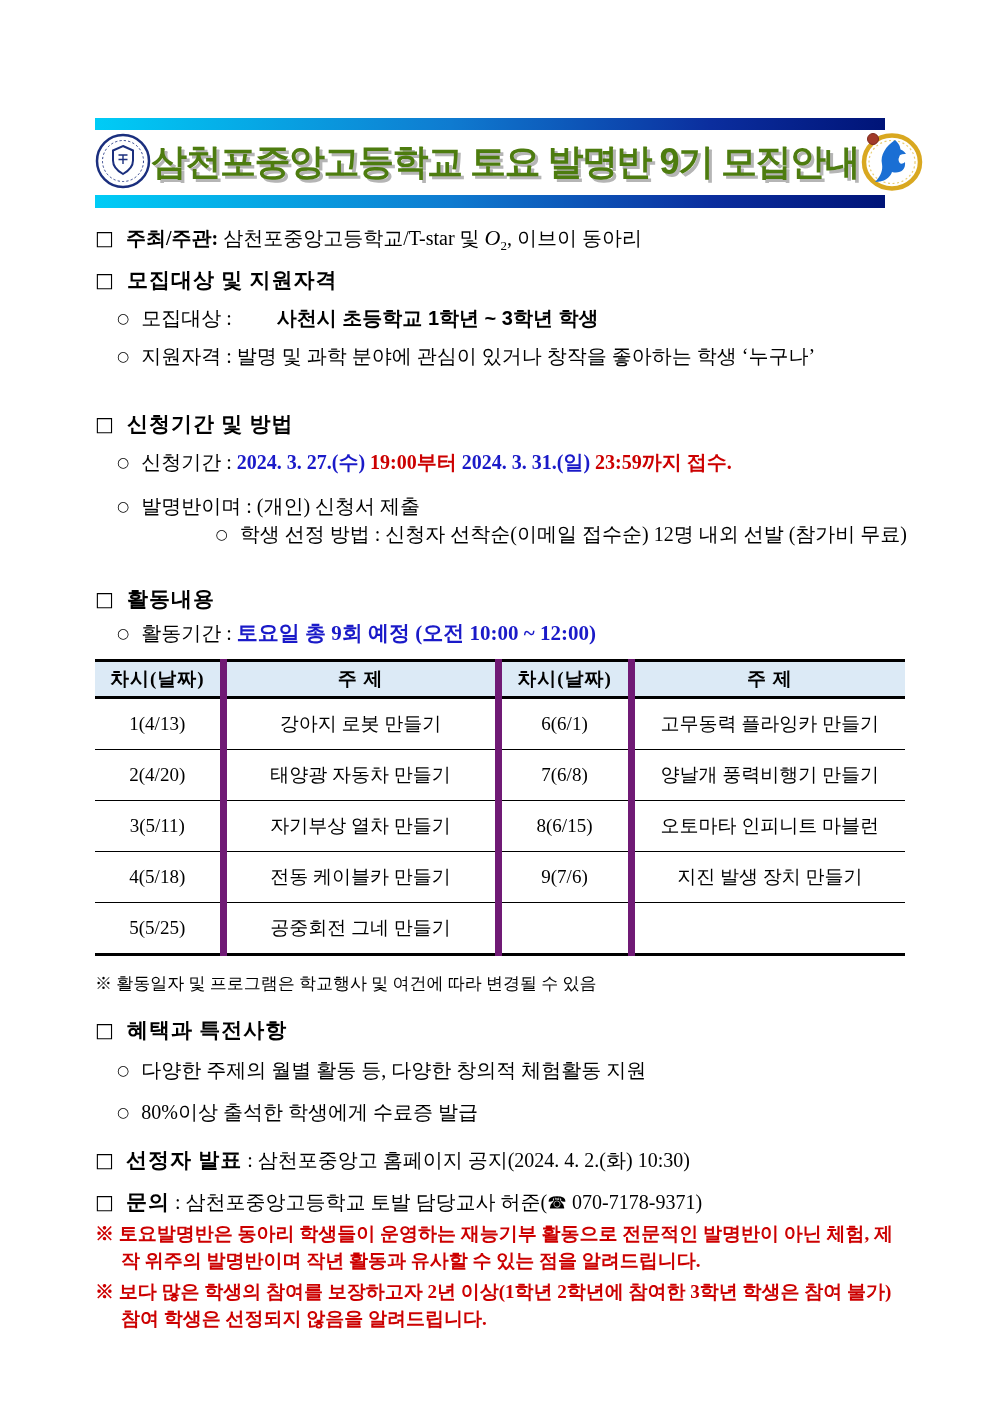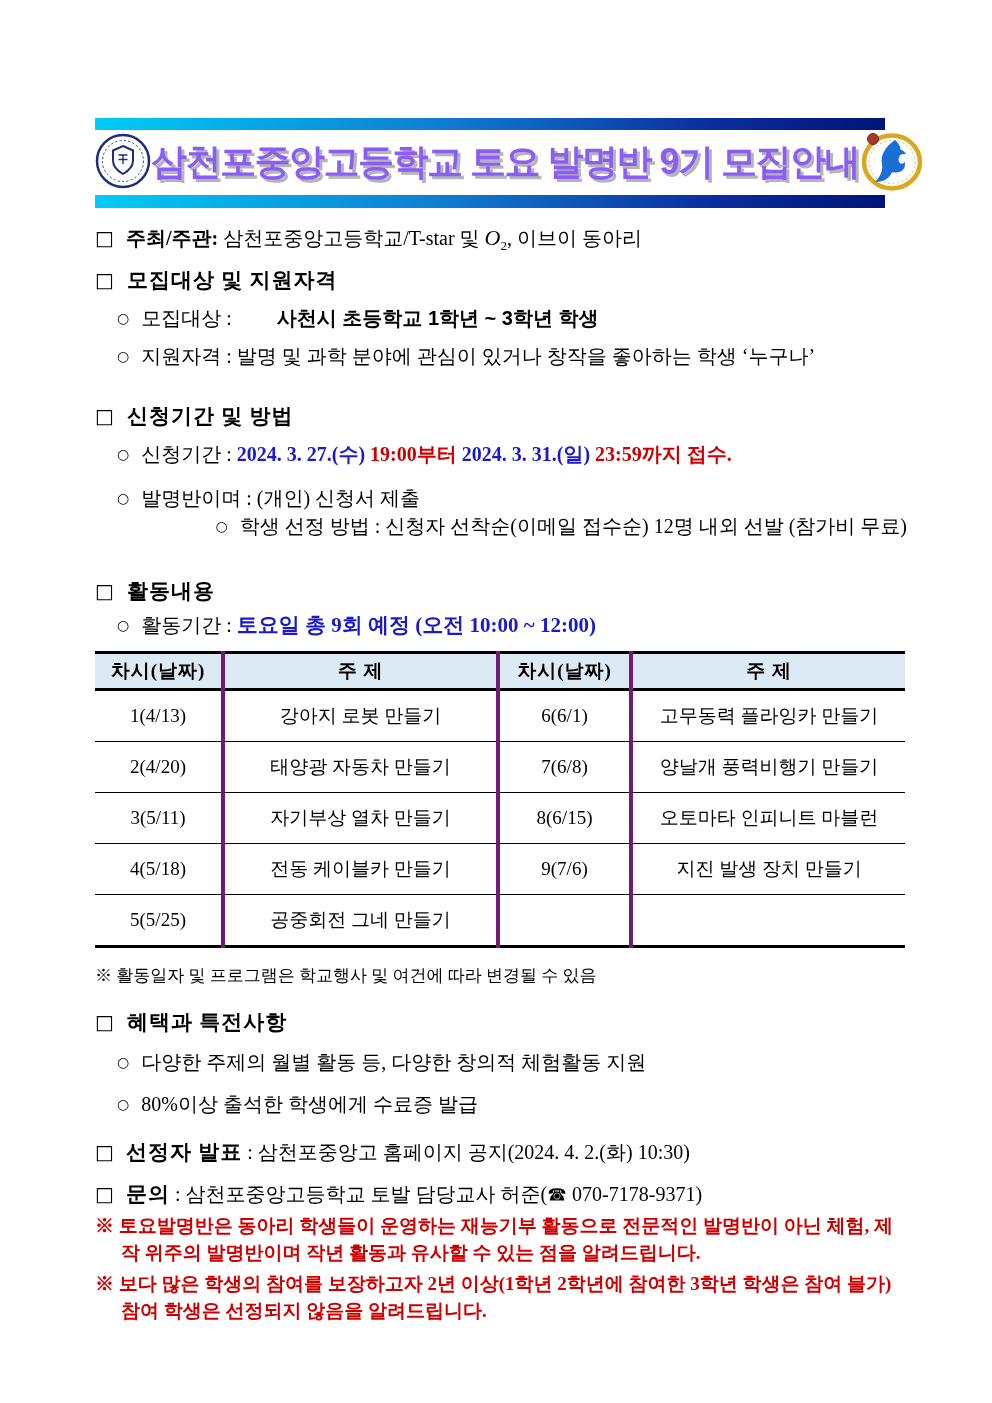--- a/index.html
+++ b/index.html
@@ -14,41 +14,41 @@
   .banner-bar {
     height:12px;
     background:linear-gradient(90deg,#00ccf6 0%,#0f7bd0 45%,#0b2e9e 78%,#001478 100%);
   }
   .banner-bar.bottom { height:13px; }
   .banner-mid { height:65px; display:flex; align-items:center; justify-content:space-between; }
   .banner-title {
     flex:1; text-align:center; white-space:nowrap;
     font-family:"Liberation Sans","DejaVu Sans",sans-serif;
     font-weight:800; font-size:36px; letter-spacing:-1.5px;
-    color:#8b5cf6; text-shadow:3px 3px 0 #b5b5b5;
+    color:#4d7c0f; text-shadow:3px 3px 0 #b5b5b5;
   }
   .emblem { flex:0 0 auto; }
 
   
   .line { font-size:20px; line-height:28px; white-space:nowrap; }
   .sq-bullet { font-family:"DejaVu Sans",sans-serif; font-size:20px; margin-right:12px; }
   .ci-bullet { font-family:"DejaVu Sans",sans-serif; font-size:14px; margin:0 12px 0 22px; vertical-align:2px; }
   .b { font-weight:bold; }
   .sans-b { font-weight:bold; font-family:"Liberation Sans","DejaVu Sans",sans-serif;margin-left:40px; }
   .blue { color:#1a1ac8; font-weight:bold; }
   .red  { color:#cc0000; font-weight:bold; }
   .sec-title { font-size:21px; font-weight:bold; letter-spacing:1px; }
   sub.o2 { font-size:13px; }
   .serif-i { font-style:italic; font-size:22px; }
 
   .mt-host   { margin-top:16px; }
   .mt-sec1   { margin-top:6px;  }
   .mt-target { margin-top:10px; }
   .mt-qual   { margin-top:10px; }
-  .mt-apply  { margin-top:32px; }
+  .mt-apply  { margin-top:40px; }
   .mt-aper   { margin-top:10px; }
   .mt-ameth  { margin-top:16px; }
   .mt-asel   { margin-top:0px;text-align:right;  }
   .mt-act    { margin-top:37px; }
   .mt-aprd   { margin-top:6px;  }
   .mt-ben    { margin-top:20px; }
   .mt-ben1   { margin-top:12px; }
   .mt-ben2   { margin-top:14px; }
   .mt-ann    { margin-top:20px; }
   .mt-con    { margin-top:14px; }
@@ -56,21 +56,21 @@
   
   table.sched {
     border-collapse:collapse; table-layout:fixed; width:810px; margin-top:12px;
     border-top:3px solid #000; border-bottom:3px solid #000;
   }
   table.sched th {
     background:#dceaf6; font-size:19px; font-weight:bold; height:32px;
     border-bottom:3px solid #000; letter-spacing:1px;
   }
   table.sched td { font-size:19px; text-align:center; height:48px; }
-  table.sched th + th, table.sched td + td { border-left:4px solid #701a75; }
+  table.sched th + th, table.sched td + td { border-left:7px solid #701a75; }
   table.sched tbody tr + tr td { border-top:1px solid #000; }
 
   .note { font-size:17px; line-height:24px; margin-top:16px; }
 
   .warn {
     color:#cc0000; font-weight:bold; font-size:19px; line-height:27px;
     padding-left:26px; text-indent:-26px; margin-top:4px; white-space:normal;
   }
 </style>
 </head>

